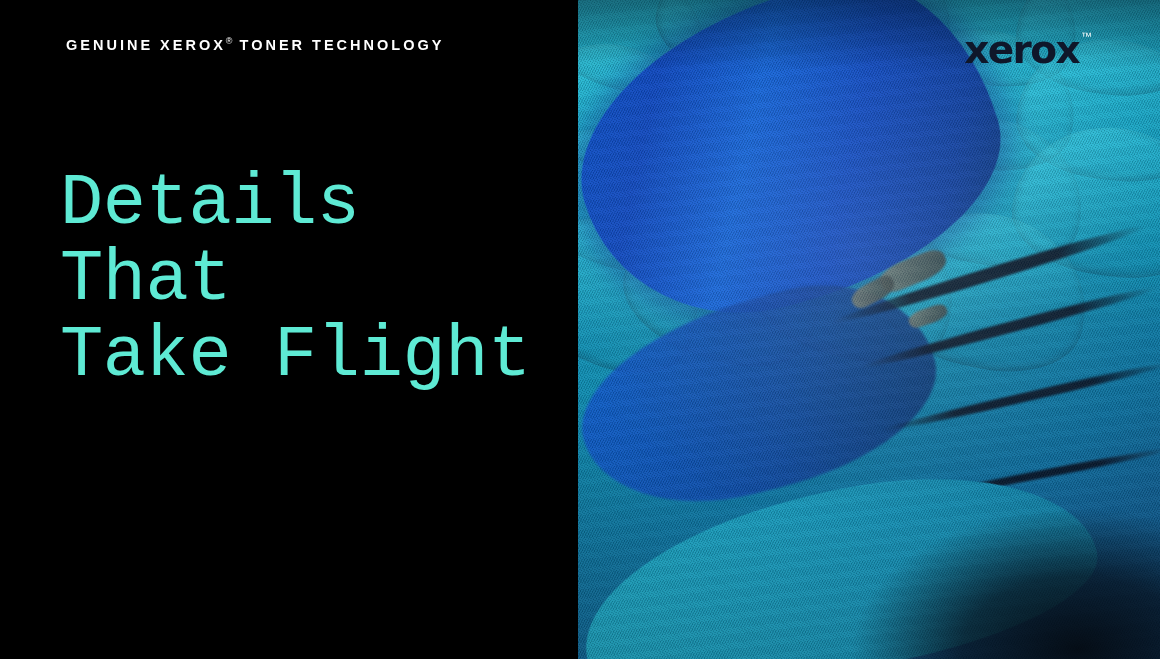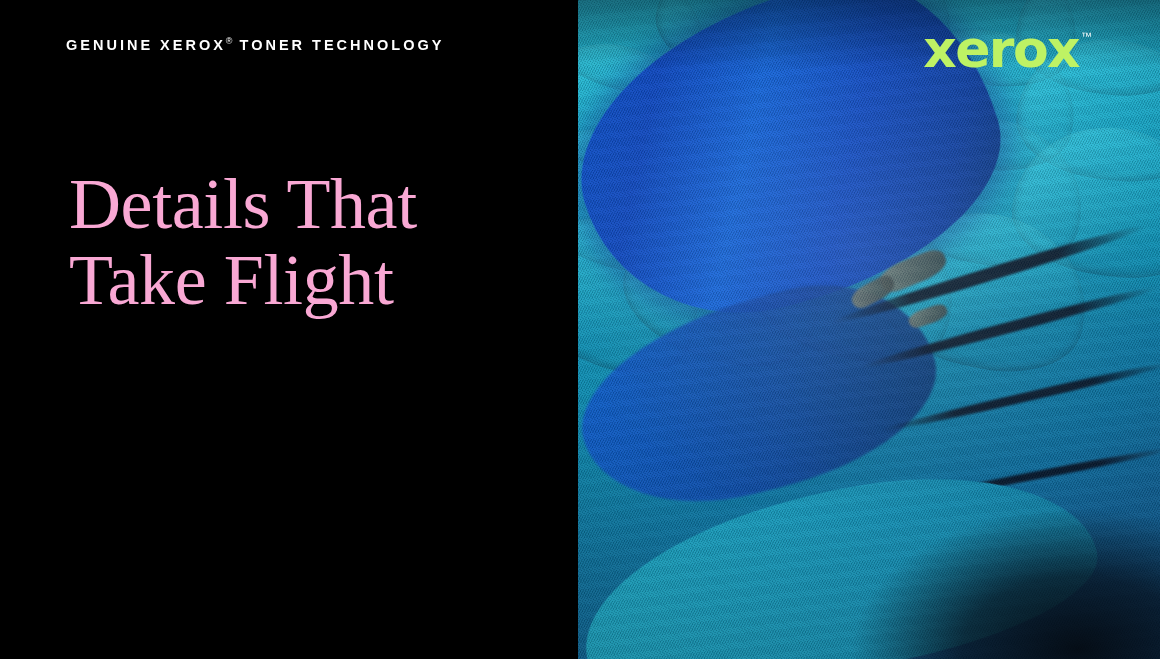--- a/index.html
+++ b/index.html
@@ -38,27 +38,27 @@
   }
   #eyebrow .reg {
     font-size:9px;
     vertical-align:super;
     letter-spacing:0;
     font-weight:normal;
   }
 
   #headline {
     position:absolute;
-    left:69px; top:166px;
+    left:60px; top:166px;
     width:500px;
-    font-family:Liberation Serif, serif;
+    font-family:Liberation Mono, monospace;
     font-weight:300;
     font-size:72px;
     line-height:76px;
-    color:#f9a8d4;
+    color:#5eead4;
     letter-spacing:-0.4px;
     white-space:pre-line;
   }
 
   #subcopy {
     position:absolute;
     left:66px; top:337px;
     width:470px;
     font-family:"DejaVu Sans", sans-serif;
     font-weight:300;
@@ -228,24 +228,24 @@
   #logo {
     position:absolute;
     right:68px; top:27px;
     display:flex;
     align-items:flex-start;
     z-index:40;
   }
   #logo-word {
     font-family:"DejaVu Sans", sans-serif;
     font-weight:bold;
-    font-size:52px;
+    font-size:39px;
     line-height:45px;
     letter-spacing:-1.6px;
-    color:#bef264;
+    color:#0f172a;
   }
   #logo-tm {
     font-family:"Liberation Sans", sans-serif;
     font-size:11px;
     line-height:11px;
     color:#ffffff;
     margin-top:4px;
     margin-left:2px;
     font-weight:normal;
   }

